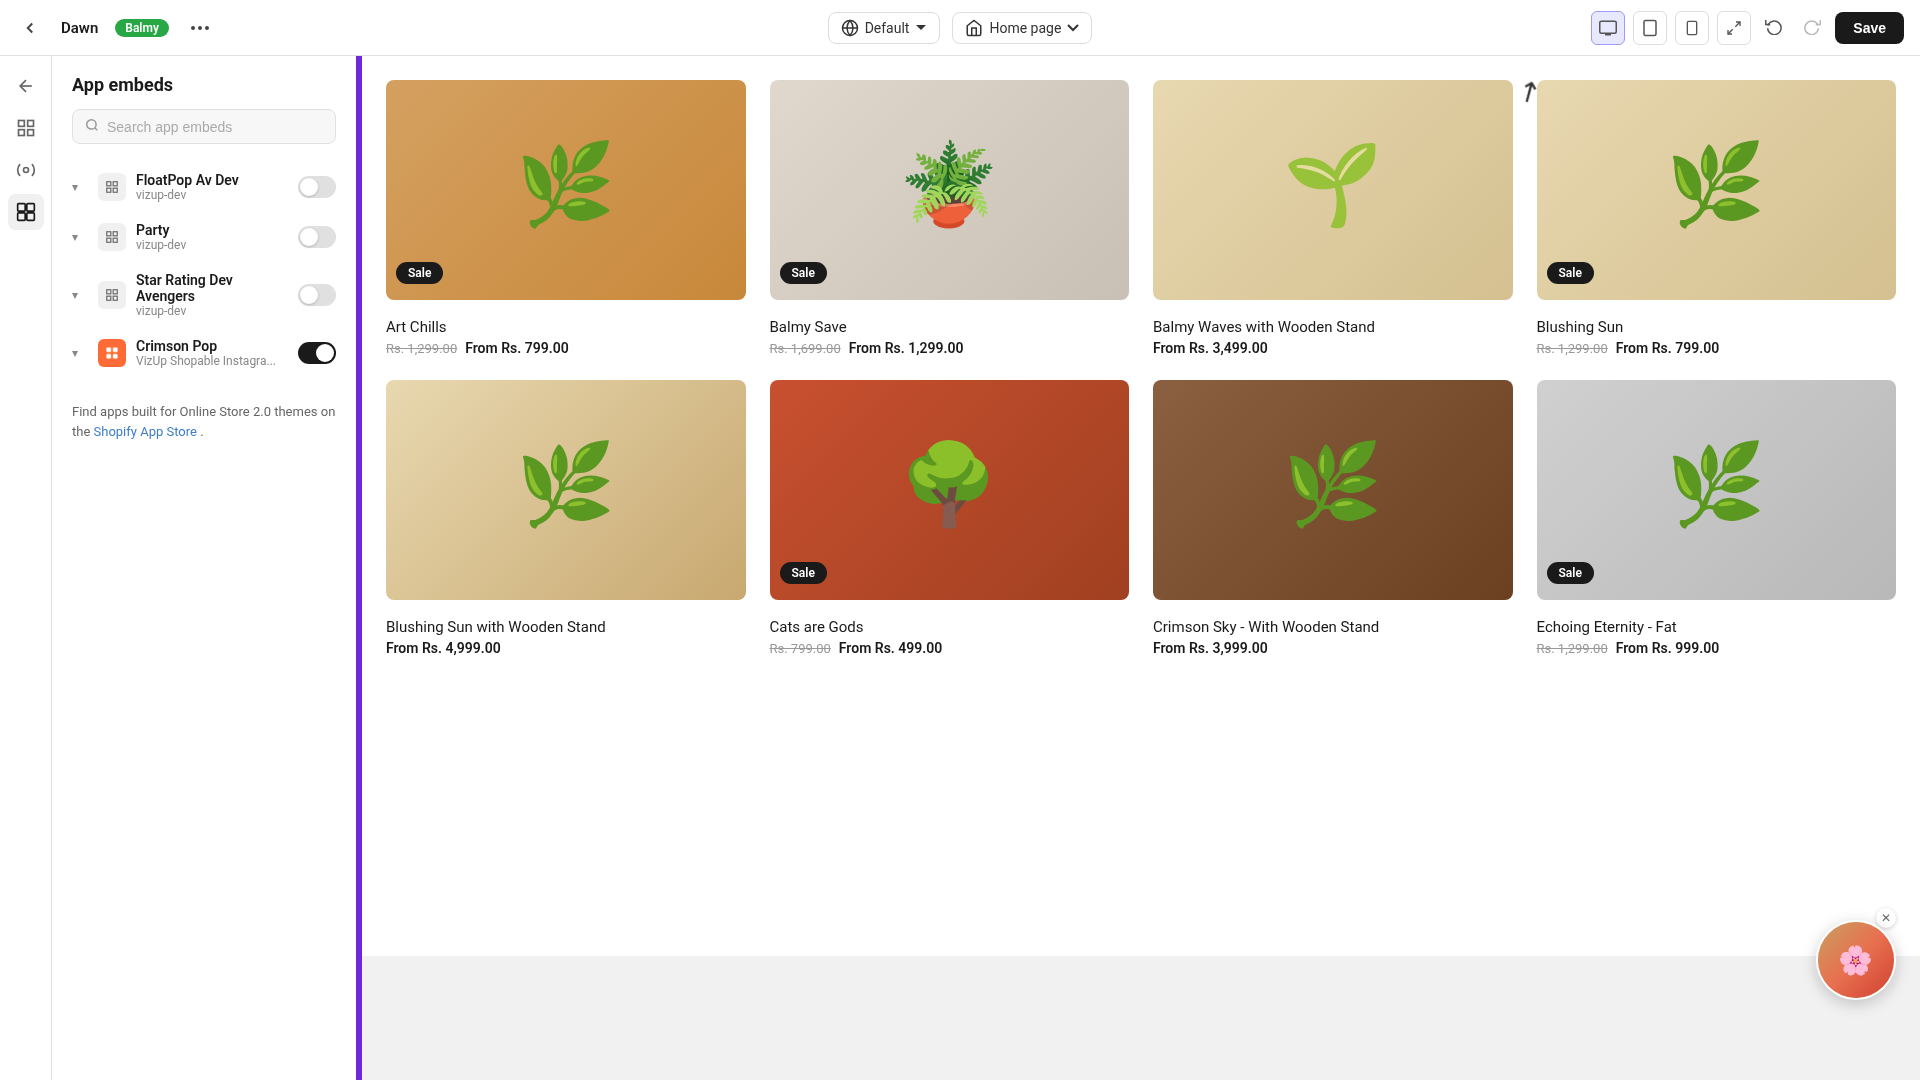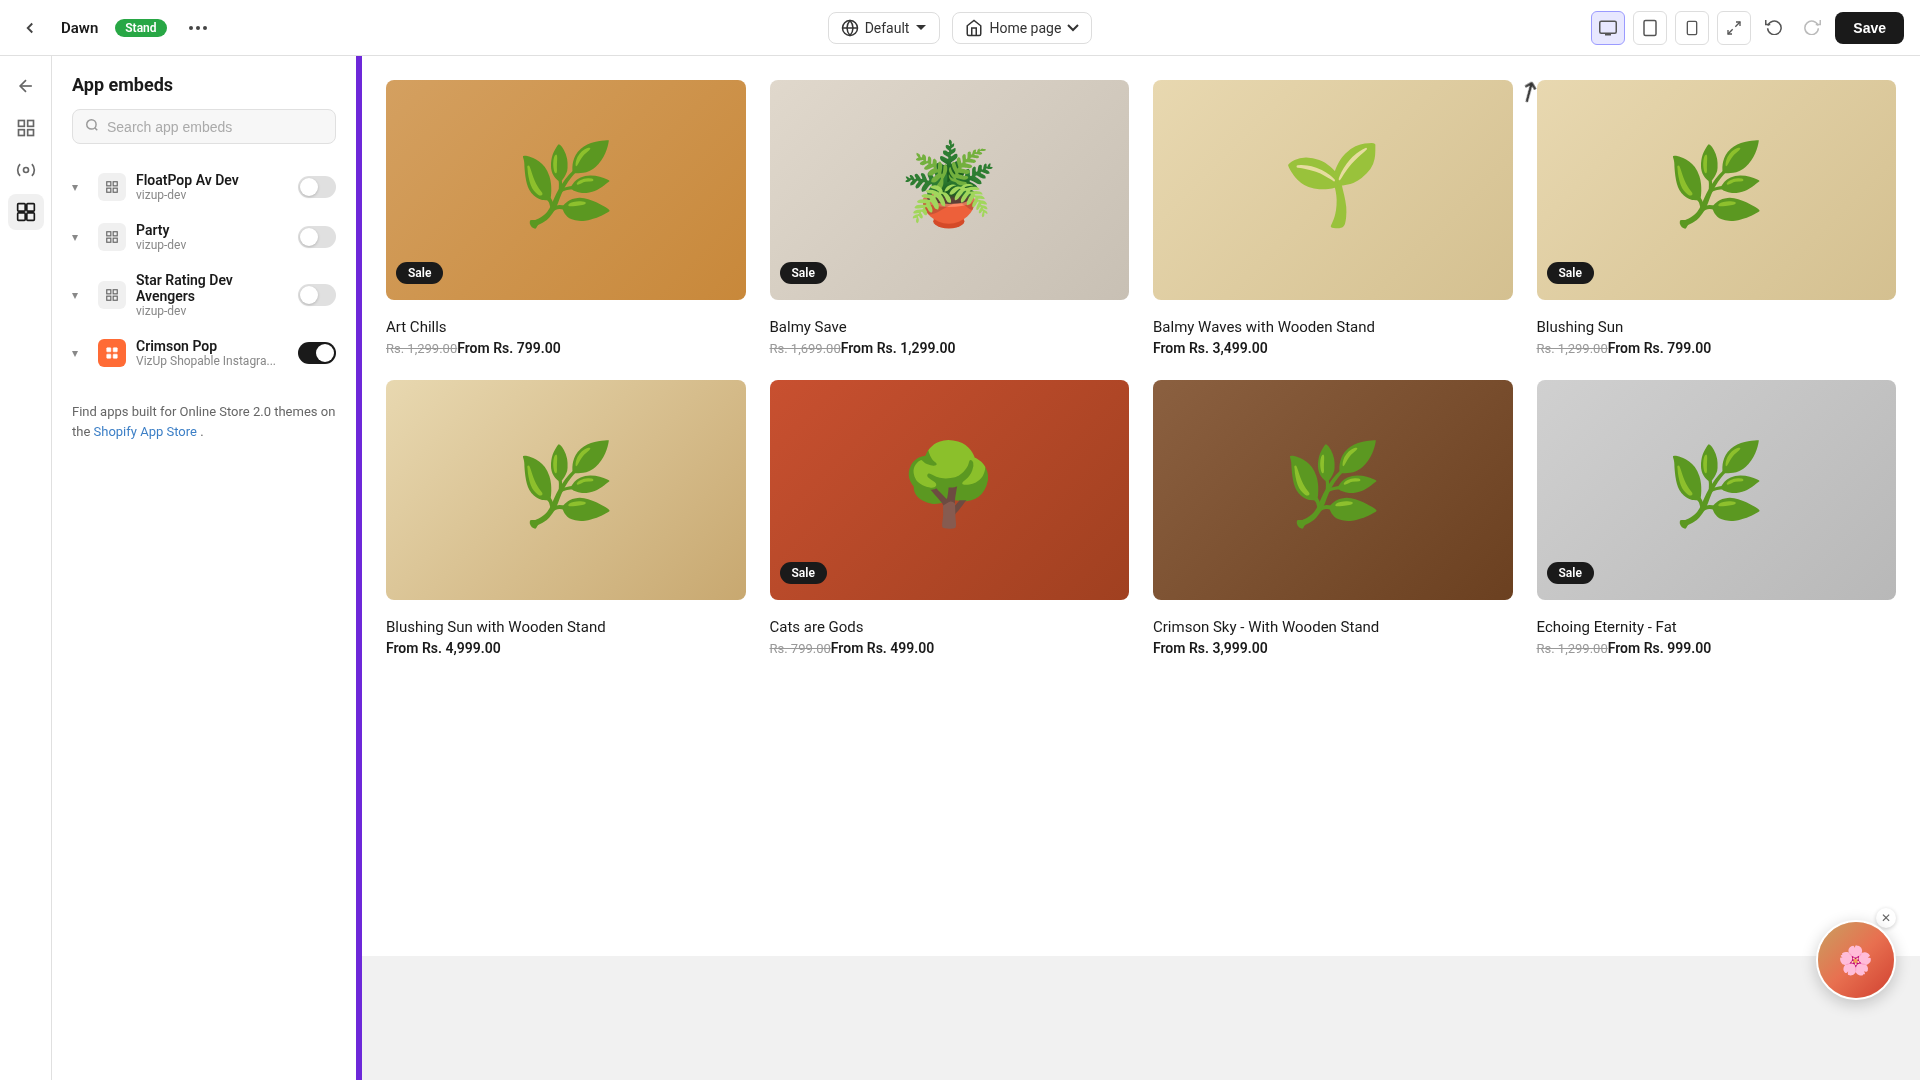--- a/index.html
+++ b/index.html
@@ -126,21 +126,21 @@
       gap: 24px;
     }
     .product-card { cursor: pointer; }
     .product-image-placeholder {
       width: 100%; height: 220px; background: linear-gradient(135deg, #f5ede0, #e8d5c0); border-radius: 8px; display: flex; align-items: center; justify-content: center; position: relative;
     }
     .sale-badge {
       position: absolute; bottom: 16px; left: 10px; background: #1a1a1a; color: #fff; border-radius: 20px; padding: 4px 12px; font-size: 12px; font-weight: 600;
     }
     .product-name { font-size: 15px; color: #1a1a1a; margin-top: 18px; margin-bottom: 4px; }
-    .product-prices { display: flex; align-items: center; flex-wrap: wrap; }
+    .product-prices { display: flex; align-items: center; gap: 8px; flex-wrap: wrap; }
     .price-original { color: #999; text-decoration: line-through; font-size: 13px; }
     .price-sale { color: #1a1a1a; font-size: 14px; font-weight: 600; }
     .price-regular { color: #1a1a1a; font-size: 14px; font-weight: 600; }
 
     
     .floating-widget {
       position: fixed;
       bottom: 80px;
       right: 24px;
       width: 80px;
@@ -193,21 +193,21 @@
 <body>
 
 <div class="topbar">
   <div class="topbar-left">
     <div class="back-icon">
       <svg width="18" height="18" viewBox="0 0 24 24" fill="none" stroke="currentColor" stroke-width="2.5">
         <path d="M15 18l-6-6 6-6"></path>
       </svg>
     </div>
     <span class="store-name">Dawn</span>
-    <span class="live-badge">Stand</span>
+    <span class="live-badge">Balmy</span>
     <div class="dots-btn">
       <svg width="18" height="4" viewBox="0 0 18 4" fill="currentColor">
         <circle cx="2" cy="2" r="2"></circle>
           <circle cx="9" cy="2" r="2"></circle>
           <circle cx="16" cy="2" r="2"></circle>
       </svg>
     </div>
   </div>
   <div class="topbar-center">
     <div class="theme-select">

